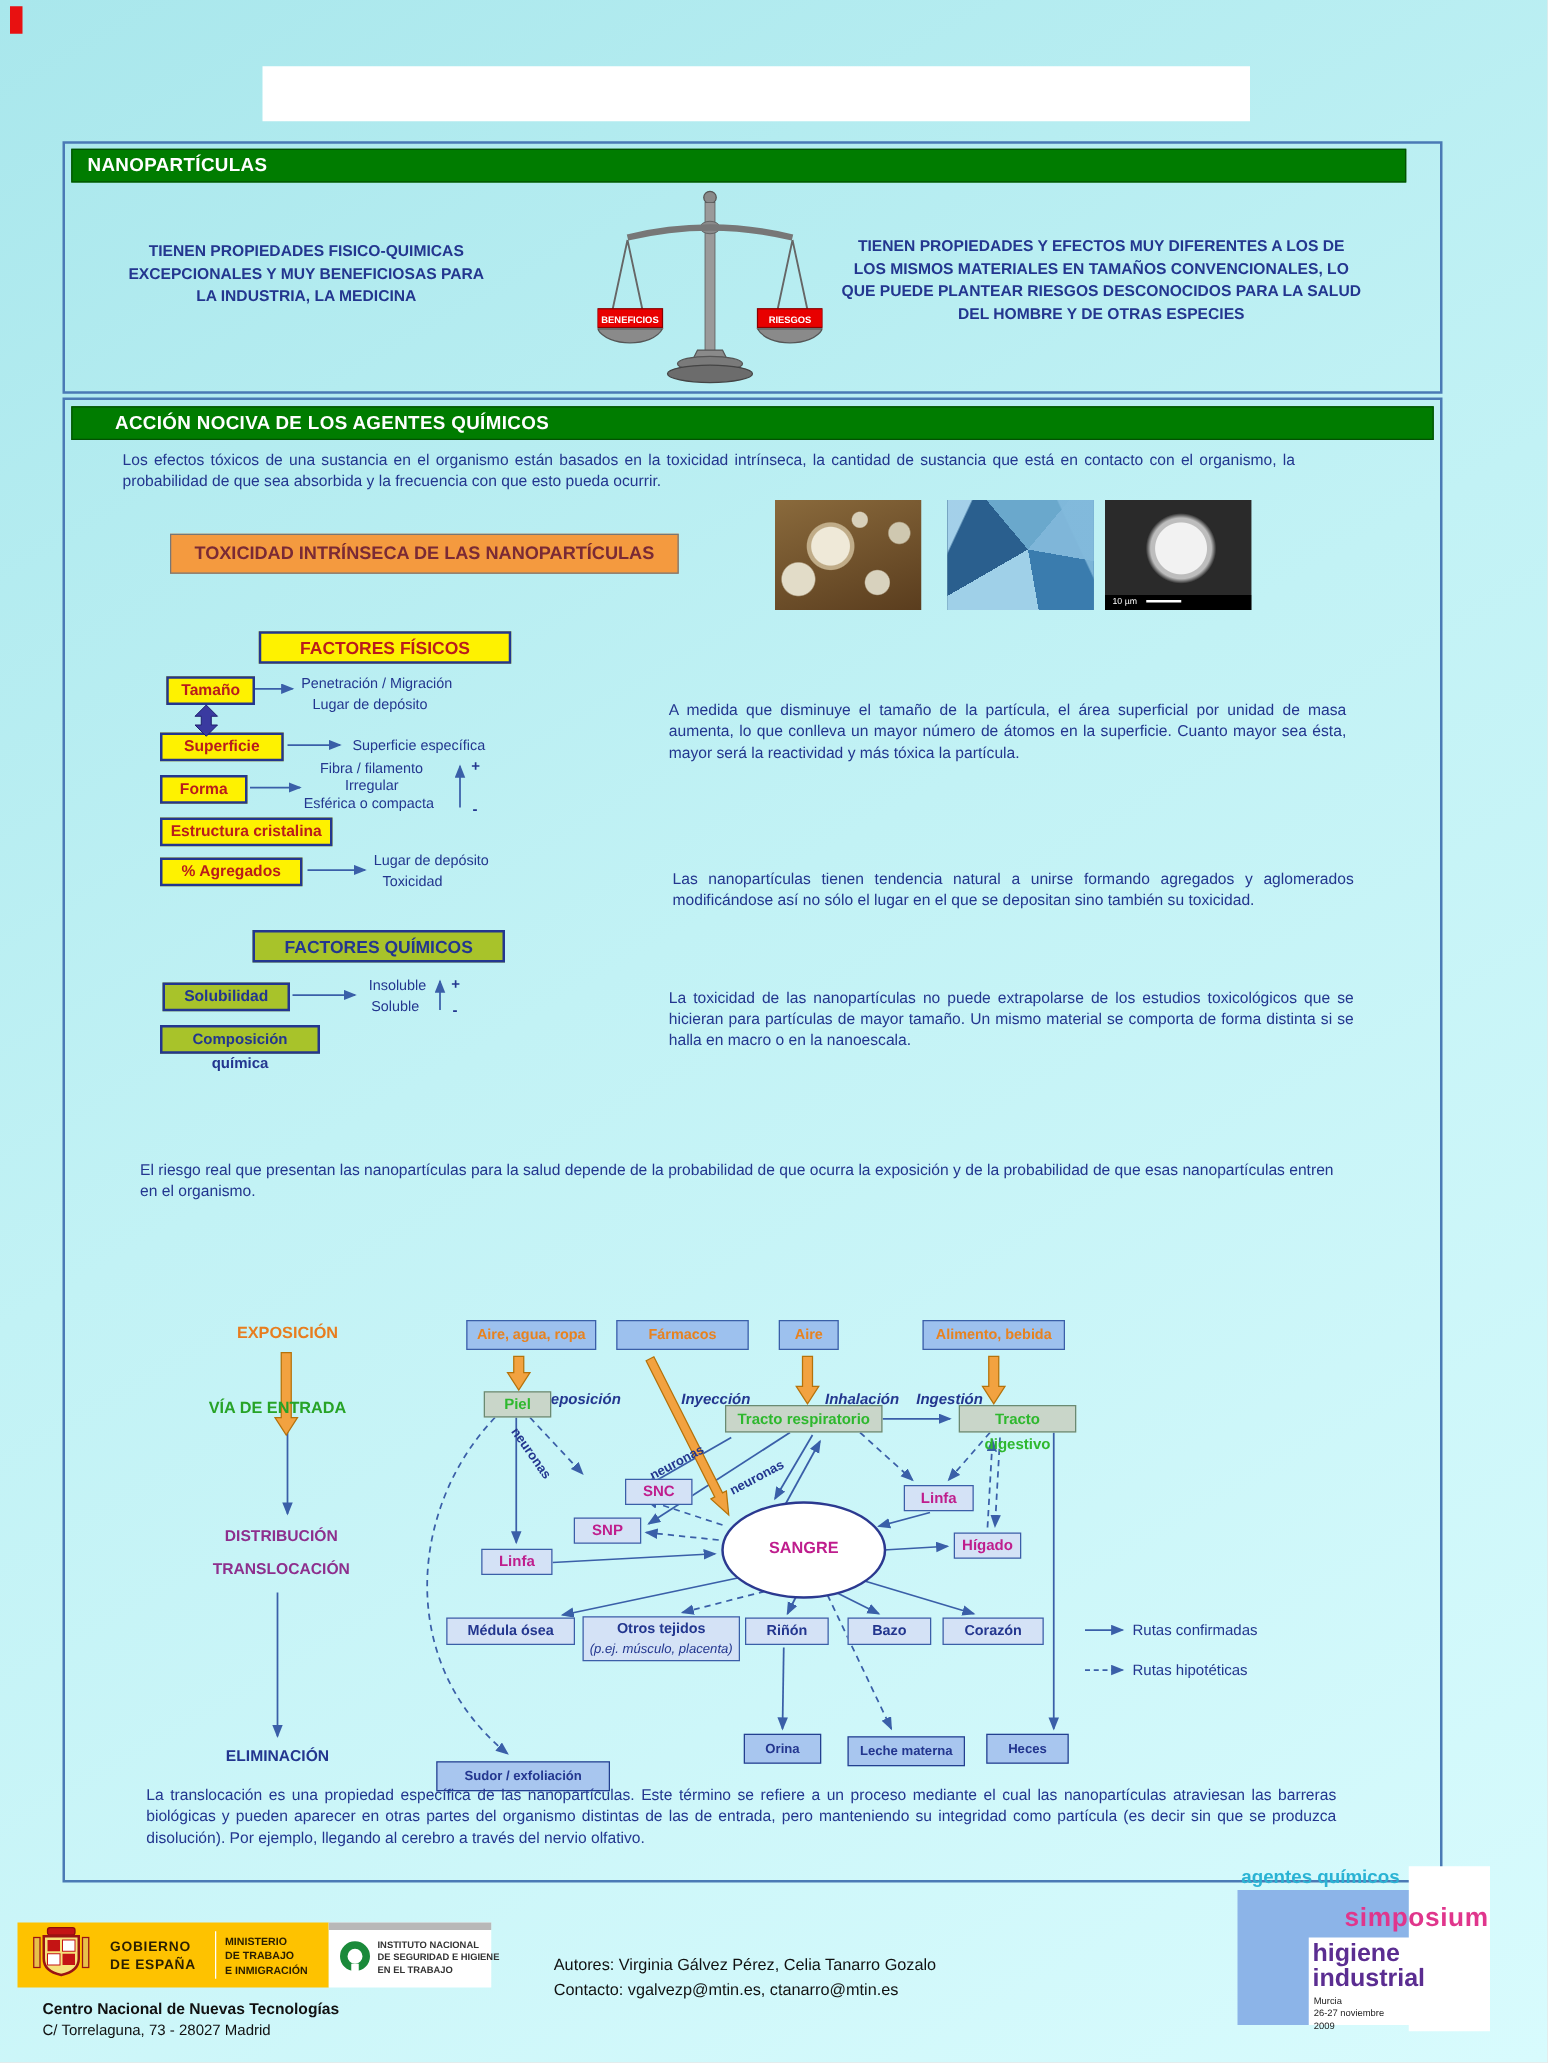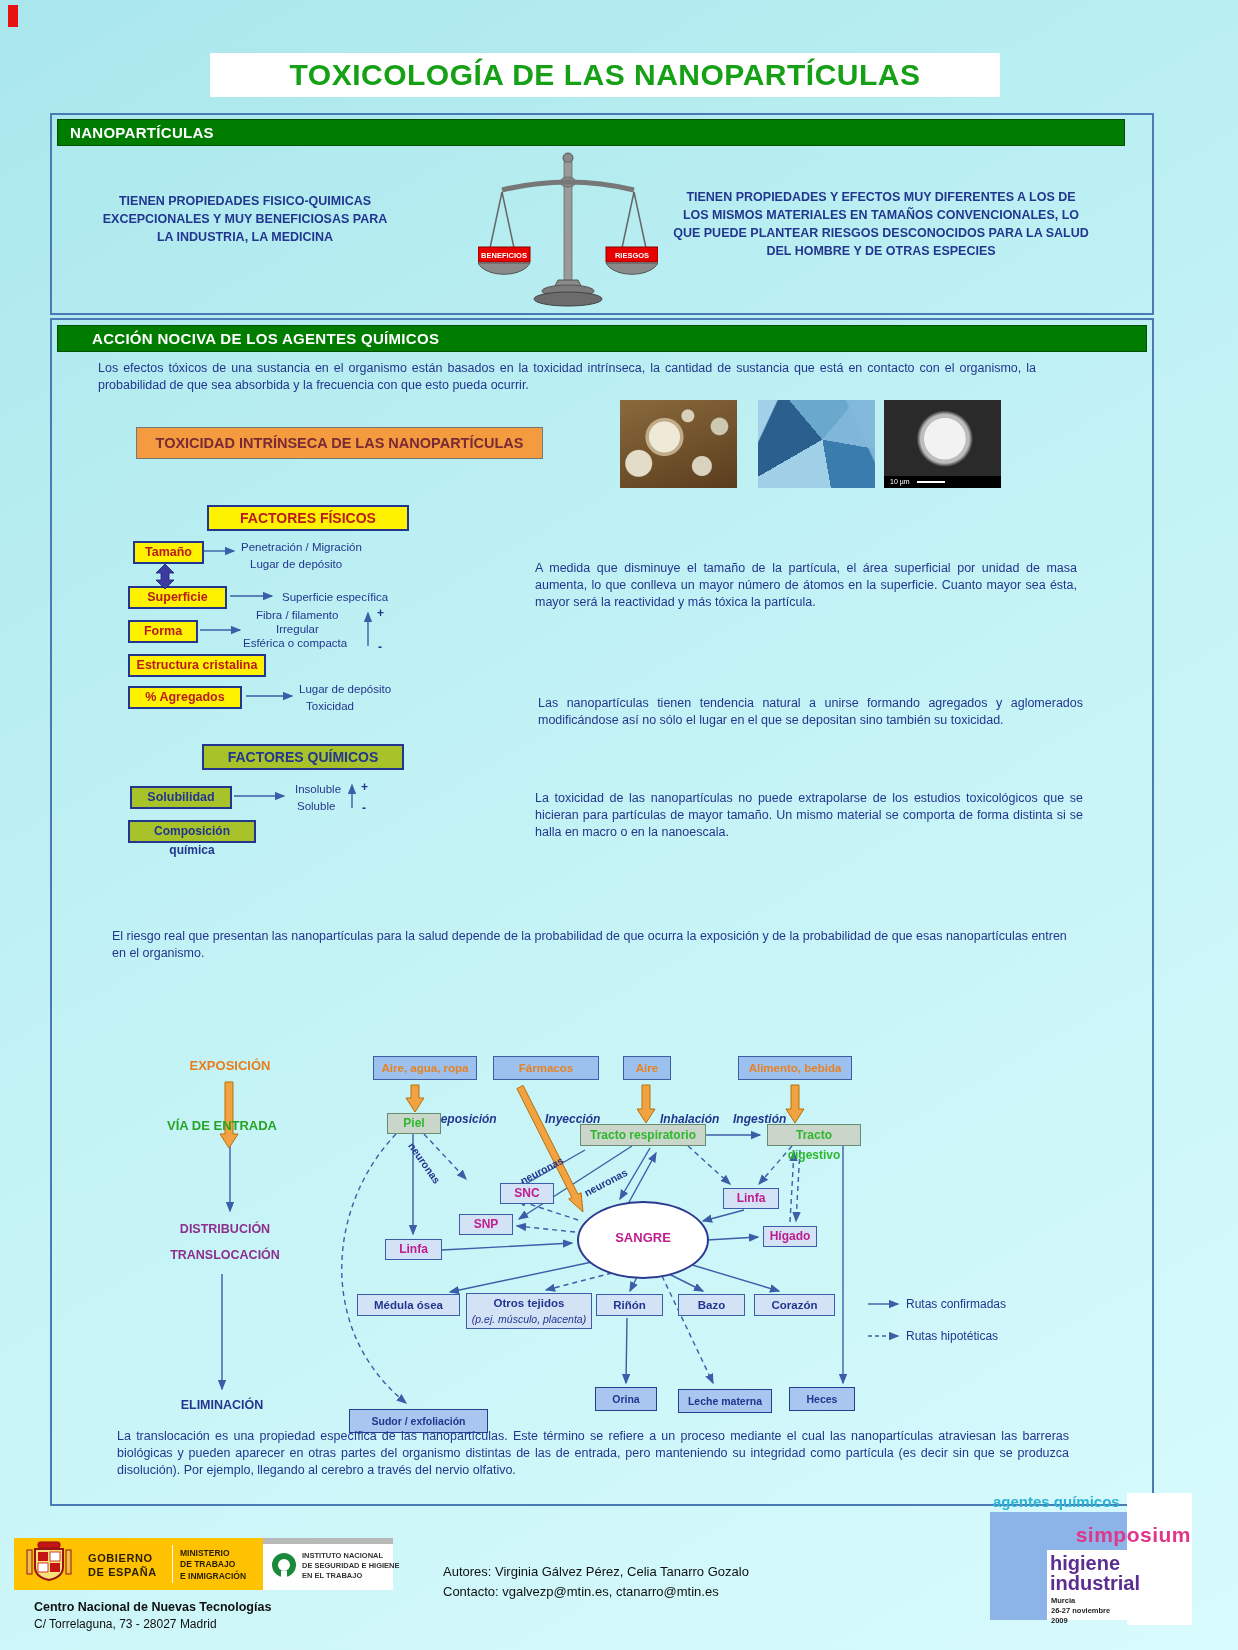--- a/index.html
+++ b/index.html
@@ -35,22 +35,20 @@
   .photo{position:absolute;width:117px;height:88px;overflow:hidden;}
 </style>
 </head>
 <body>
 
 <div class="poster">
 
   <div class="abs" style="left:8px;top:5px;width:10px;height:22px;background:#e81111;"></div>
 
   <div class="abs" style="left:210px;top:53px;width:790px;height:44px;background:#ffffff;"></div>
-  <div class="abs" style="left:210px;top:53px;width:790px;height:44px;line-height:44px;text-align:center;
-              color:#16a016;font-weight:bold;font-size:30px;letter-spacing:.5px;">TOXICOLOGÍA DE LAS NANOPARTÍCULAS</div>
 
   <div class="secbox" style="left:50px;top:113px;width:1100px;height:198px;"></div>
   <div class="bar" style="left:57px;top:119px;width:1054px;">NANOPARTÍCULAS</div>
 
   <div class="boldcenter" style="left:95px;top:192px;width:300px;">TIENEN PROPIEDADES FISICO-QUIMICAS EXCEPCIONALES Y MUY BENEFICIOSAS PARA LA INDUSTRIA, LA MEDICINA</div>
   <div class="boldcenter" style="left:672px;top:188px;width:418px;">TIENEN PROPIEDADES Y EFECTOS MUY DIFERENTES A LOS DE LOS MISMOS MATERIALES EN TAMAÑOS CONVENCIONALES, LO QUE PUEDE PLANTEAR RIESGOS DESCONOCIDOS PARA LA SALUD DEL HOMBRE Y DE OTRAS ESPECIES</div>
 
   <svg class="abs" style="left:478px;top:150px;" width="180" height="158" viewBox="0 0 180 158">
     <circle cx="90" cy="8" r="5" fill="#8a8a8a" stroke="#555"></circle>
     <rect x="86" y="12" width="8" height="120" fill="#9a9a9a" stroke="#555" stroke-width="0.6"></rect>
@@ -292,20 +290,20 @@
 
   <div class="abs" style="left:990px;top:1493px;width:202px;height:132px;">
     <div style="position:absolute;left:3px;top:0;color:#2ab3d4;font-weight:bold;font-size:15px;">agentes químicos</div>
     <div style="position:absolute;left:137px;top:0;width:65px;height:132px;background:#ffffff;"></div>
     <div style="position:absolute;left:0;top:19px;width:137px;height:108px;background:#8cb4e8;"></div>
     <div style="position:absolute;left:57px;top:57px;width:145px;height:70px;background:#ffffff;"></div>
     <div style="position:absolute;left:0;top:30px;width:201px;text-align:right;color:#e0368c;
                 font-weight:bold;font-size:21px;letter-spacing:.5px;">simposium</div>
     <div style="position:absolute;left:60px;top:60px;color:#5b2d91;font-weight:bold;font-size:20px;line-height:1;">higiene</div>
     <div style="position:absolute;left:60px;top:80px;color:#5b2d91;font-weight:bold;font-size:20px;line-height:1;">industrial</div>
-    <div style="position:absolute;left:61px;top:103px;color:#222;font-weight:bold;font-size:7.5px;line-height:1.3;">
+    <div style="position:absolute;left:61px;top:103px;color:#222;font-weight:normal;font-size:7.5px;line-height:1.3;">
       <div>Murcia</div>
       <div>26-27 noviembre</div>
       <div>2009</div>
     </div>
   </div>
 
 </div>
 
 </body></html>

